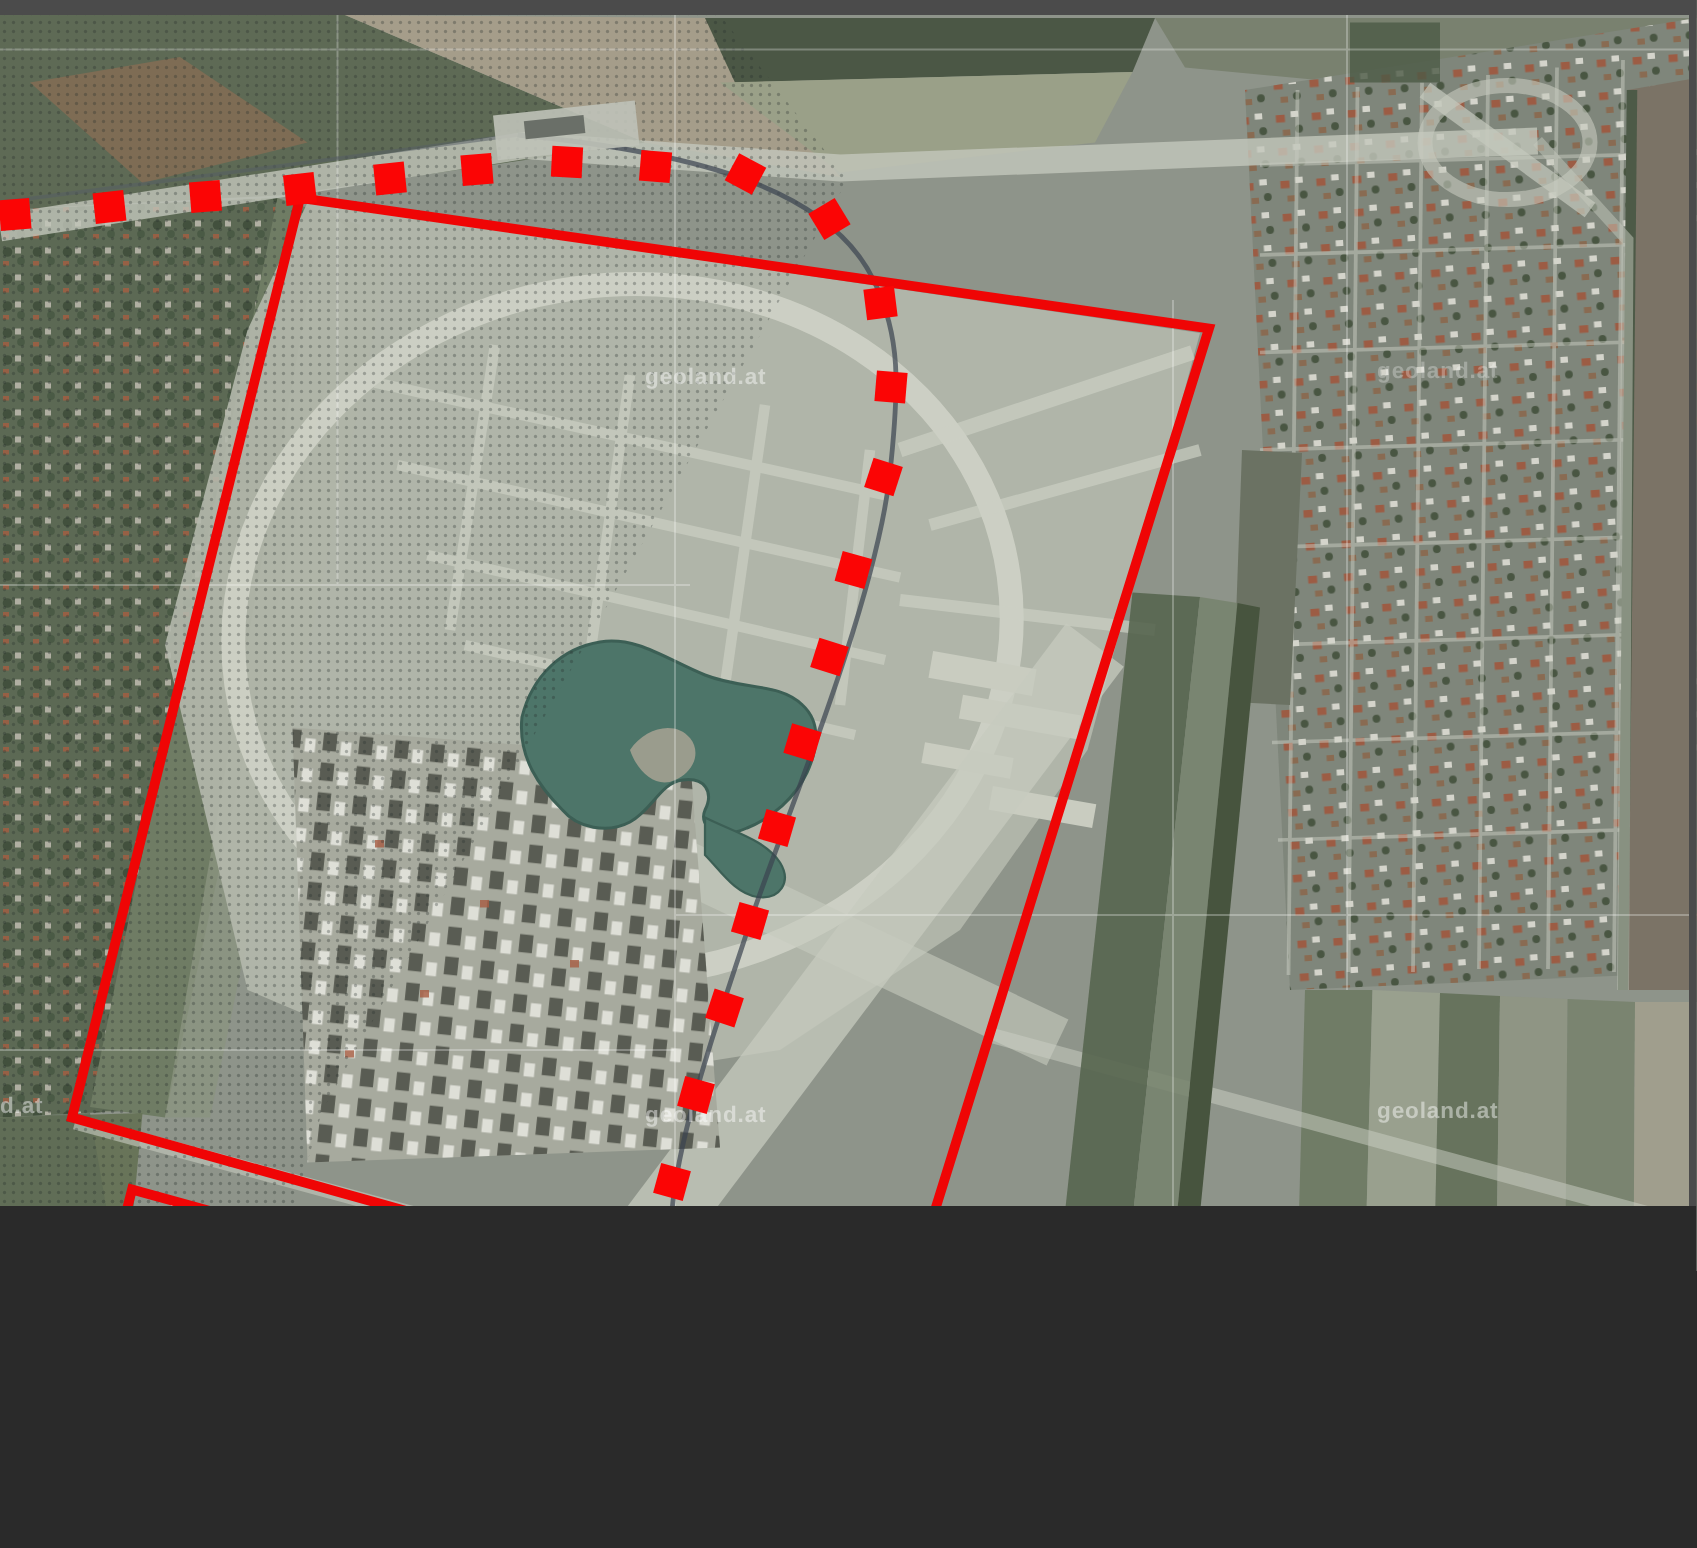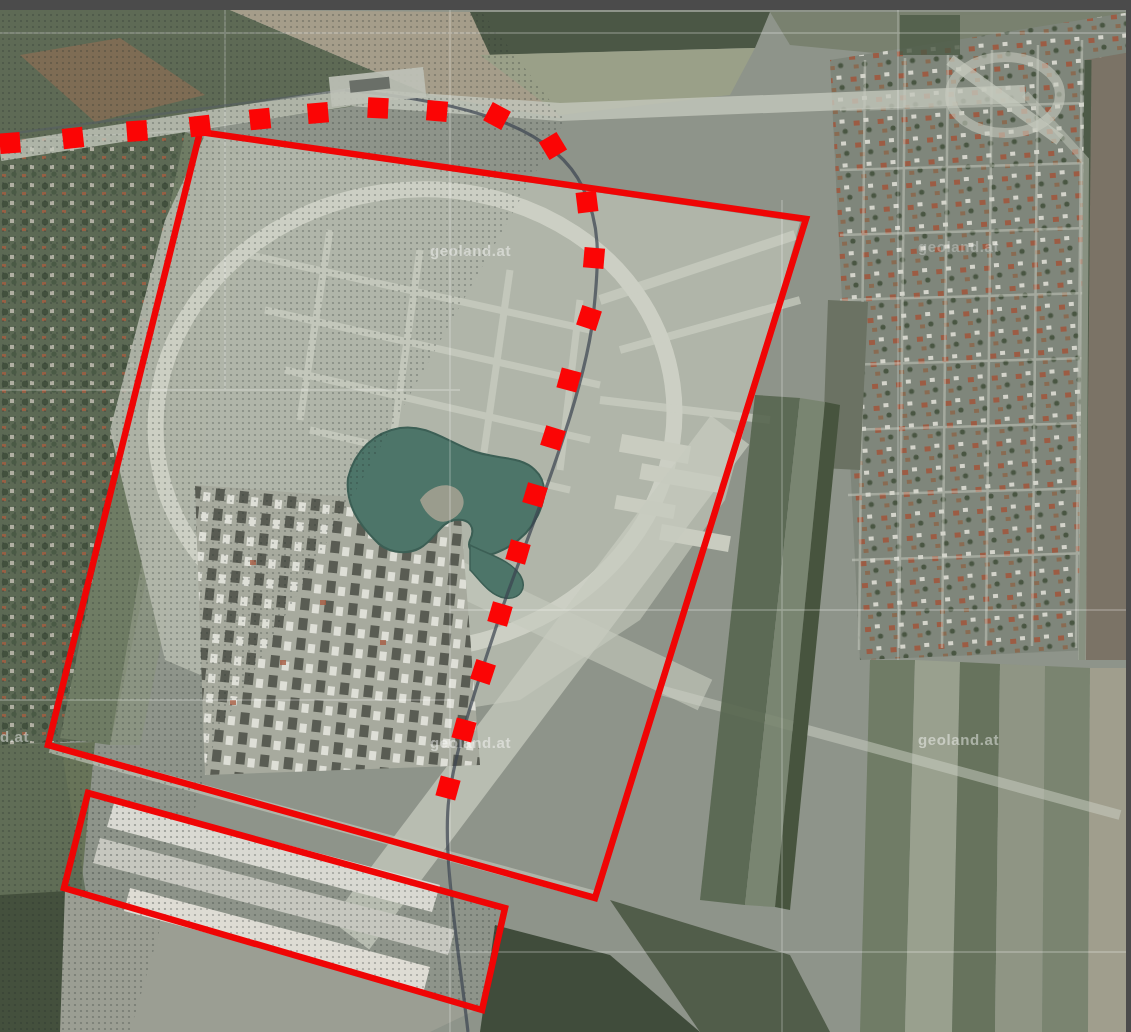--- a/index.html
+++ b/index.html
@@ -1,16 +1,16 @@
 <!DOCTYPE html>
 <html><head>
 <meta charset="utf-8">
 <style>
   html,body{margin:0;padding:0;background:#2a2a2a;}
-  .screen{position:relative;width:1131px;height:1032px;overflow:hidden;background:#8e948a;
+  .screen{position:relative;width:1131px;height:804px;overflow:hidden;background:#8e948a;
           font-family:"Liberation Sans",sans-serif;}
   .screen svg{position:absolute;left:0;top:0;display:block;}
   .window-top-bar{position:absolute;left:0;top:0;width:100%;height:10px;background:#4b4b4b;z-index:5;}
   .window-right-edge{position:absolute;right:0;top:0;width:5px;height:100%;background:#4b4b4b;z-index:5;}
   .wm{font:bold 15px "Liberation Sans",sans-serif;fill:#ffffff;letter-spacing:0.6px;}
 </style>
 </head>
 <body>
 
 <div class="screen">

